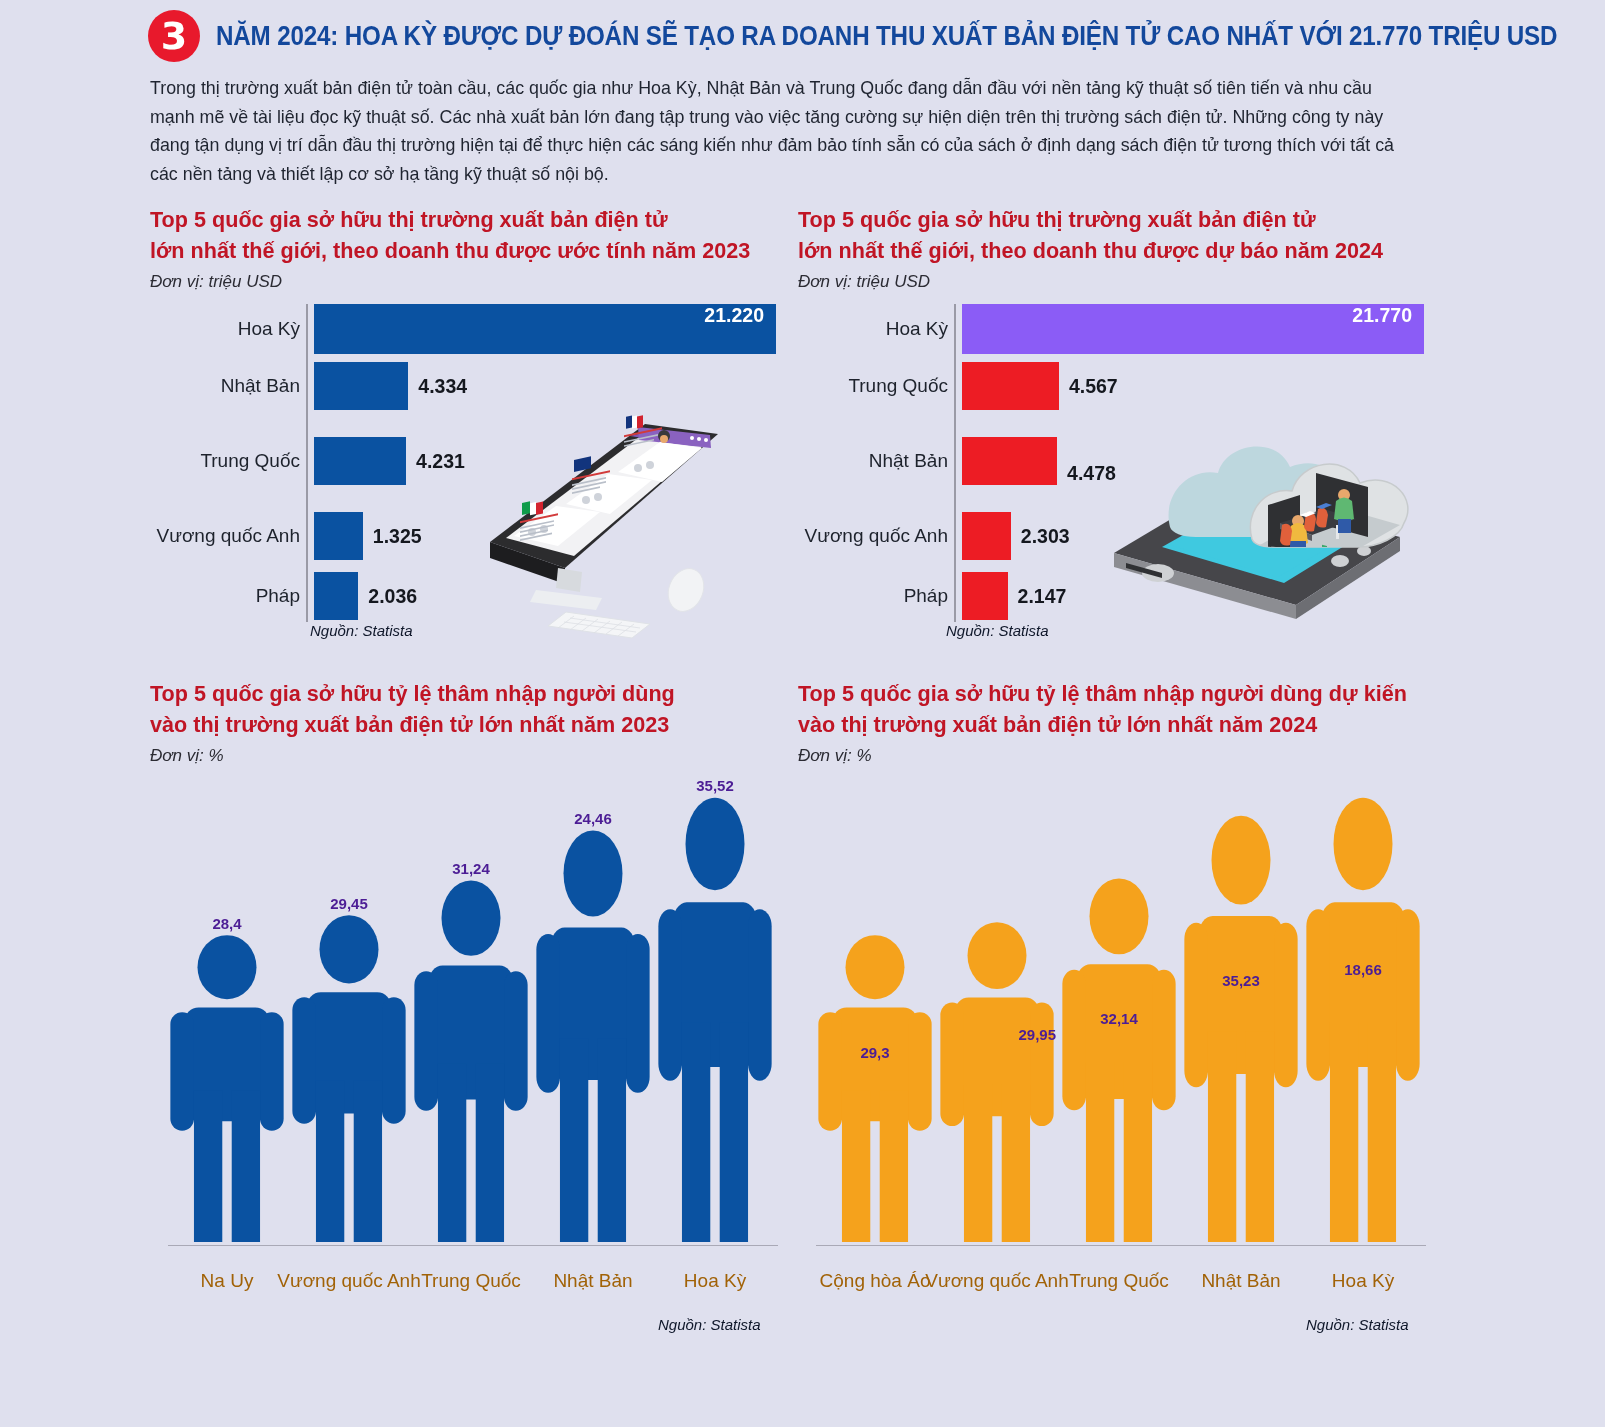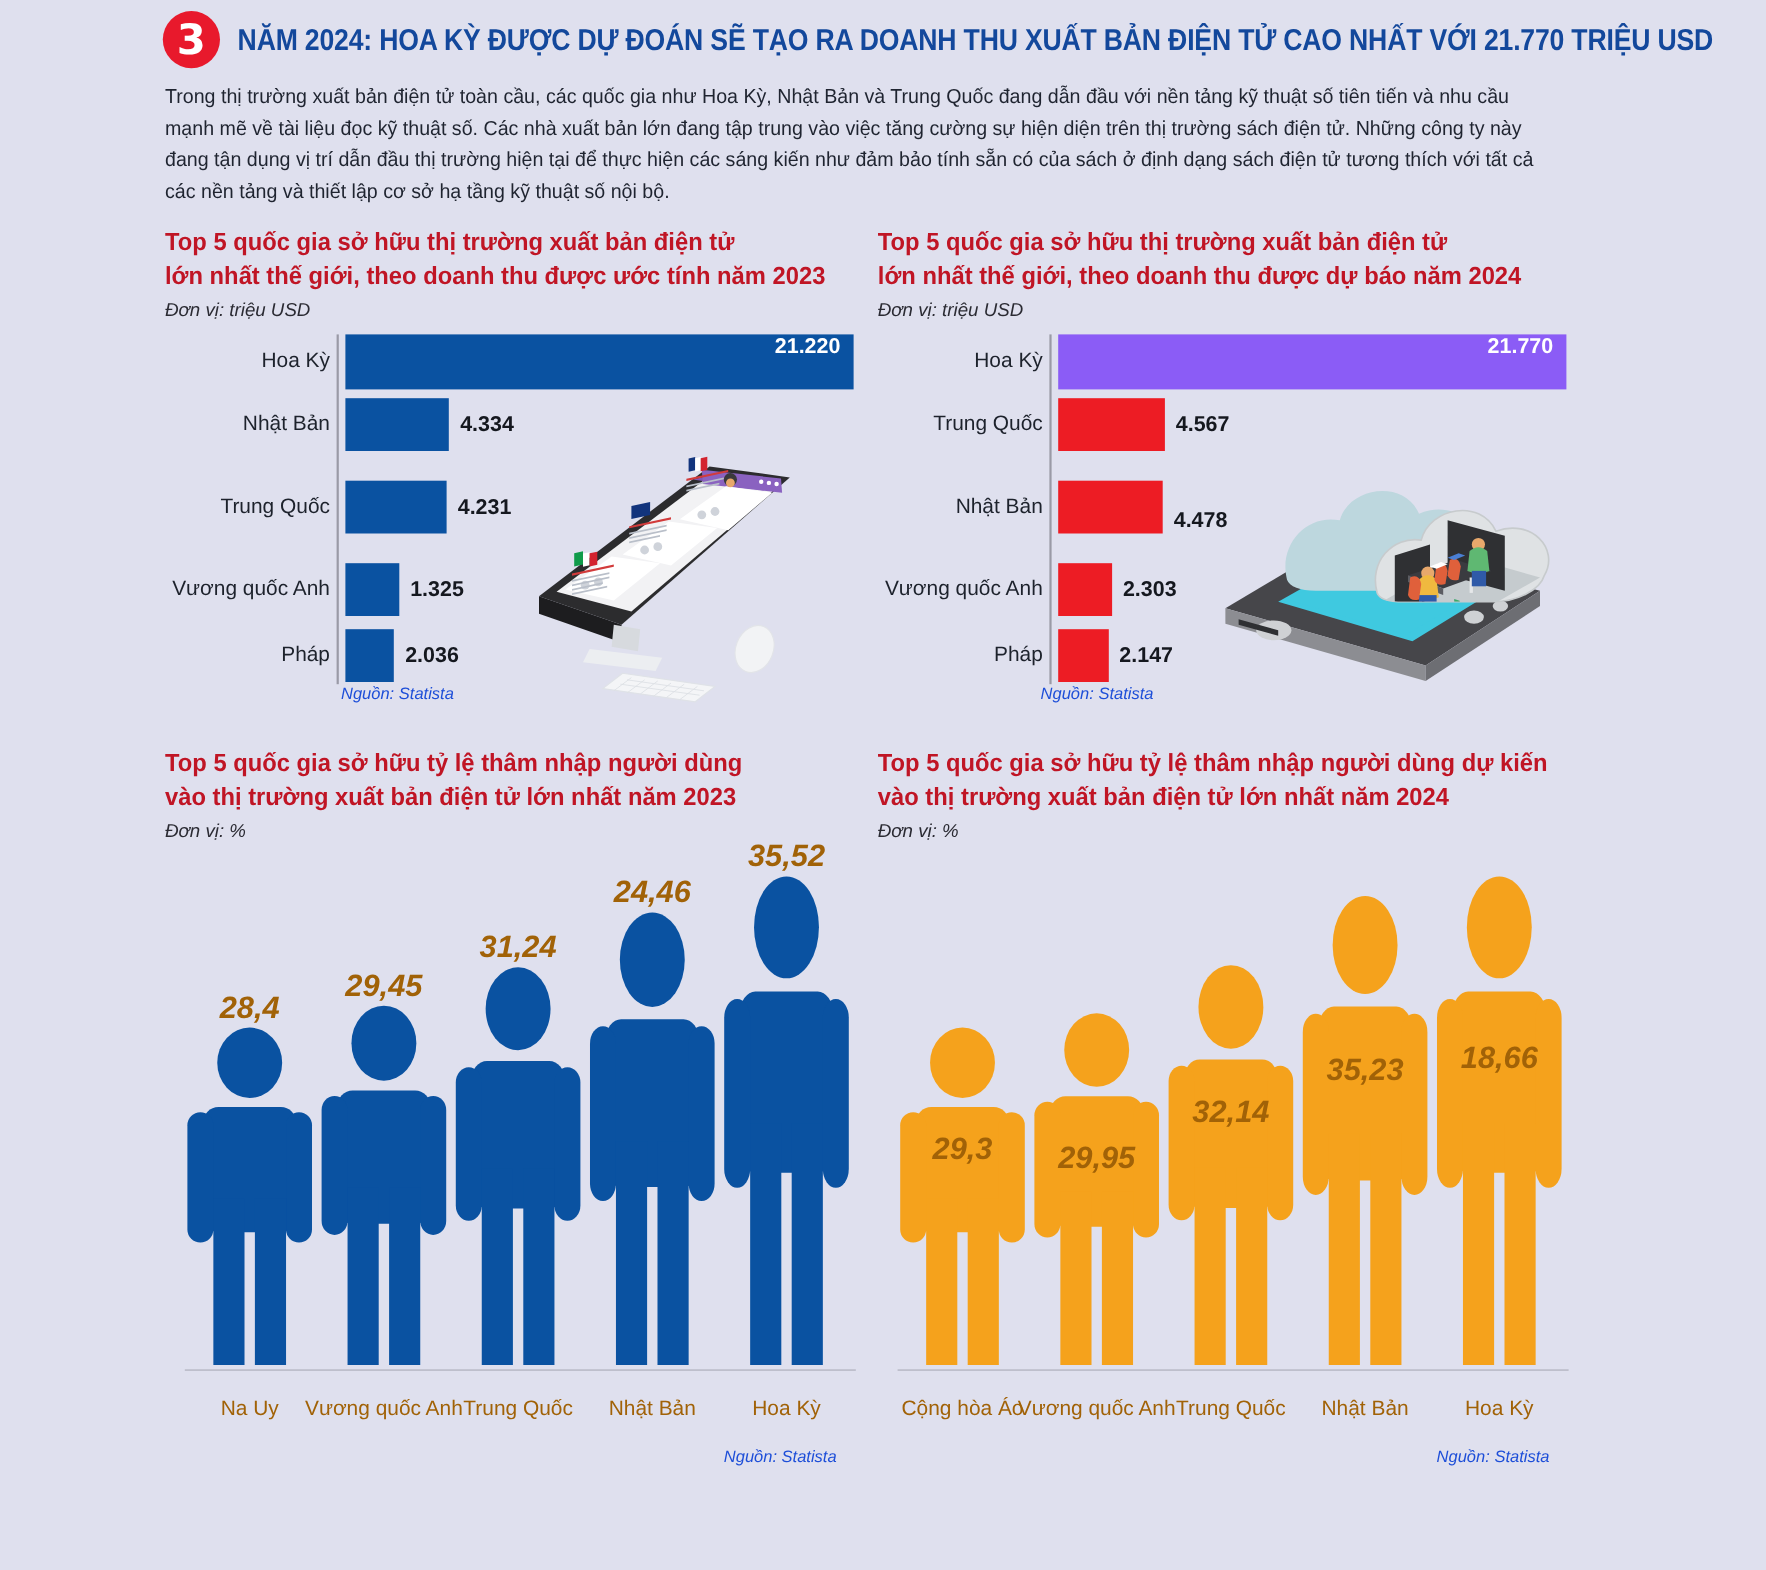--- a/index.html
+++ b/index.html
@@ -140,21 +140,21 @@
   }
   .bar-val.inside {
     position: absolute;
     right: 12px;
     margin-left: 0;
     color: #ffffff;
   }
   .source {
     font-style: italic;
     font-size: 15px;
-    color: #1d4ed8;
+    color: #0f172a;
     position: absolute;
   }
 
   
   .illus {
     position: absolute;
     pointer-events: none;
   }
 
   
@@ -177,24 +177,23 @@
     bottom: 58px;
     width: 118px;
     text-align: center;
   }
   .picto-value {
     position: absolute;
     left: 0;
     width: 118px;
     text-align: center;
     font-weight: bold;
-    font-size: 28px;
-    color: #a16207;
+    font-size: 15px;
+    color: #4c1d95;
     white-space: nowrap;
-    font-style: italic;
   }
   .picto-name {
     position: absolute;
     top: 10px;
     left: -20px;
     width: 158px;
     text-align: center;
     font-size: 19px;
     color: #a16207;
     white-space: nowrap;
@@ -568,21 +567,21 @@
           <div class="picto-figure"><svg viewBox="0 0 100 260" width="118" height="321.1524926686217" preserveAspectRatio="none">
               <g fill="#f5a21c">
                 <ellipse cx="50" cy="28" rx="25" ry="27"></ellipse>
                 <rect x="14" y="62" width="72" height="96" rx="12"></rect>
                 <rect x="2" y="66" width="20" height="100" rx="10"></rect>
                 <rect x="78" y="66" width="20" height="100" rx="10"></rect>
                 <rect x="22" y="132" width="24" height="128"></rect>
                 <rect x="54" y="132" width="24" height="128"></rect>
               </g>
             </svg></div>
-          <div class="picto-value" style="bottom: 177px;">29,95</div>
+          <div class="picto-value" style="bottom: 203px; text-align: right;">29,95</div>
           <div class="picto-name" style="bottom: -46px; top: auto;">Vương quốc Anh</div>
         </div>
         <div class="picto-col" style="left: 262px; height: 365.466px;">
           <div class="picto-figure"><svg viewBox="0 0 100 260" width="118" height="365.4662756598241" preserveAspectRatio="none">
               <g fill="#f5a21c">
                 <ellipse cx="50" cy="28" rx="25" ry="27"></ellipse>
                 <rect x="14" y="62" width="72" height="96" rx="12"></rect>
                 <rect x="2" y="66" width="20" height="100" rx="10"></rect>
                 <rect x="78" y="66" width="20" height="100" rx="10"></rect>
                 <rect x="22" y="132" width="24" height="128"></rect>

